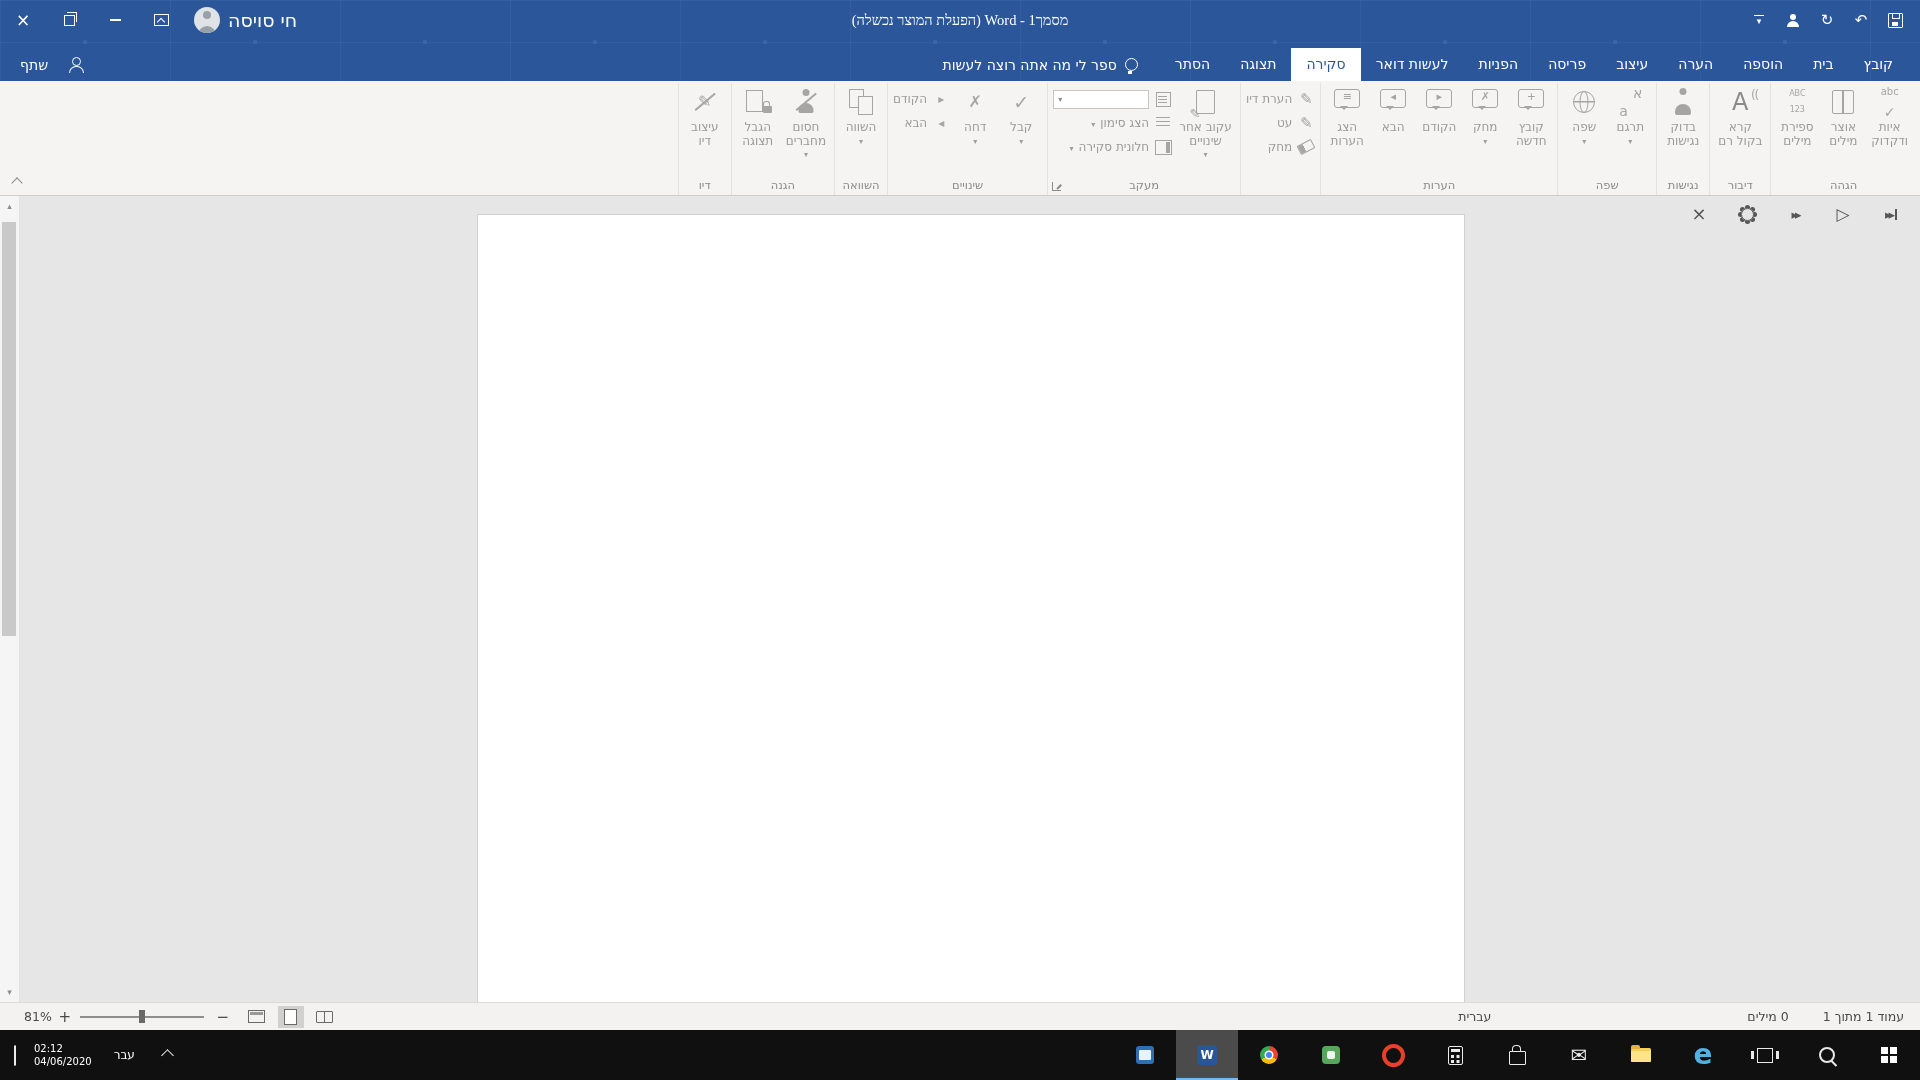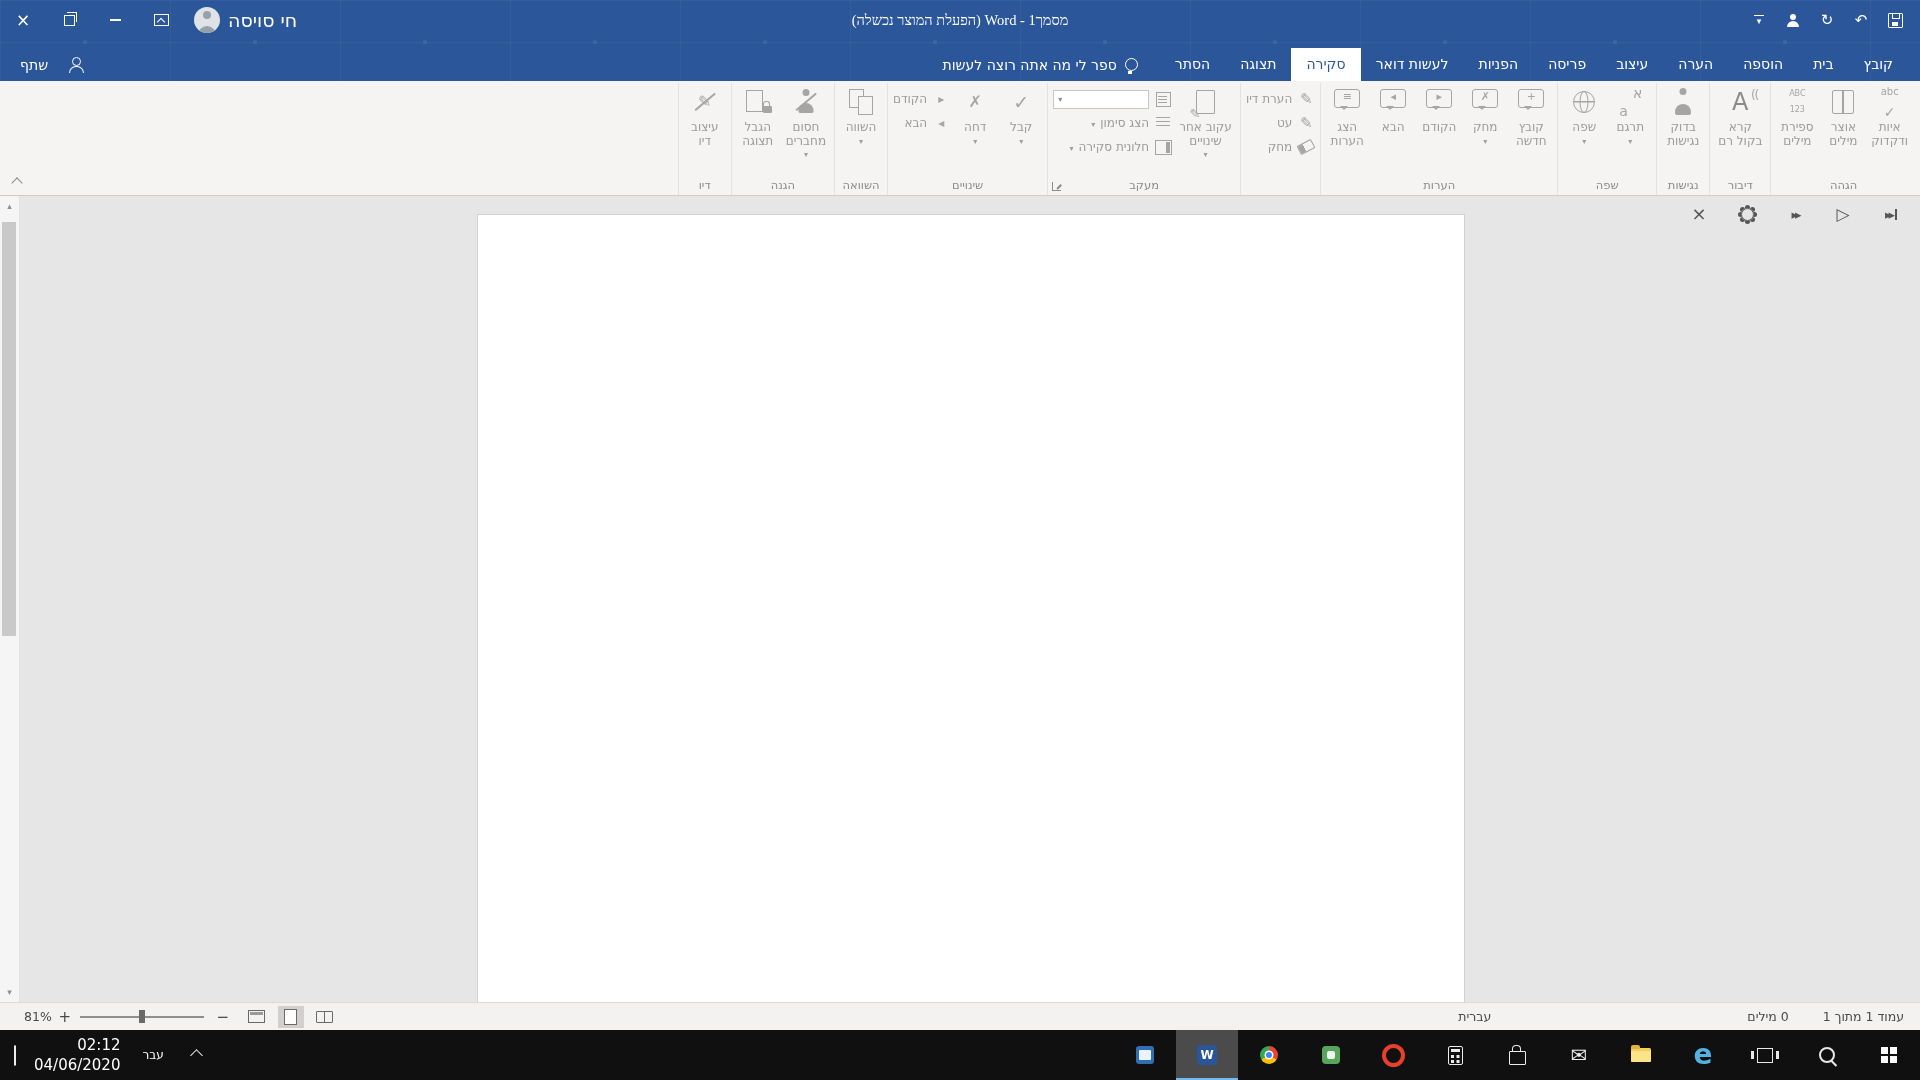--- a/index.html
+++ b/index.html
@@ -205,21 +205,21 @@
       background:conic-gradient(from 0deg,#ea4335 0 120deg,#fbbc05 120deg 240deg,#34a853 240deg 360deg);position:relative;}
   .ic-chrome::before{content:"";position:absolute;top:50%;left:50%;transform:translate(-50%,-50%);width:9px;height:9px;background:#fff;border-radius:50%;}
   .ic-chrome::after{content:"";position:absolute;top:50%;left:50%;transform:translate(-50%,-50%);width:6px;height:6px;background:#4285f4;border-radius:50%;}
   .ic-word{width:20px;height:20px;background:#2a5699;border-radius:3px;display:flex;align-items:center;justify-content:center;}
   .ic-word::before{content:"W";color:#fff;font-size:12px;font-weight:700;}
   .ic-blue-app{width:18px;height:18px;background:#2f6fb4;border-radius:3px;position:relative;}
   .ic-blue-app::before{content:"";position:absolute;inset:4px 3px;background:#eaf3fb;border-radius:1px;}
   .tray{display:flex;align-items:center;direction:rtl;padding-left:14px;color:#fff;}
   .tr-caret{margin-left:28px;display:flex;align-items:center;}
   .tr-lang{margin-left:22px;font-size:12px;}
-  .tr-clock{margin-left:18px;text-align:right;line-height:1.35;font-size:15px;direction:ltr;}
+  .tr-clock{margin-left:18px;text-align:left;line-height:1.35;font-size:10px;direction:ltr;}
   .ic-notification{width:16px;height:13px;border:1.5px solid #ececec;border-radius:2px;position:relative;}
   .ic-notification::before{content:"";position:absolute;left:2px;right:2px;top:3px;height:1.5px;background:#ececec;box-shadow:0 3.5px 0 #ececec;}
 </style>
 </head>
 <body>
 
 <div class="topbar">
   <div class="titlebar">
     <div class="tb-left">
       <span class="wc">

